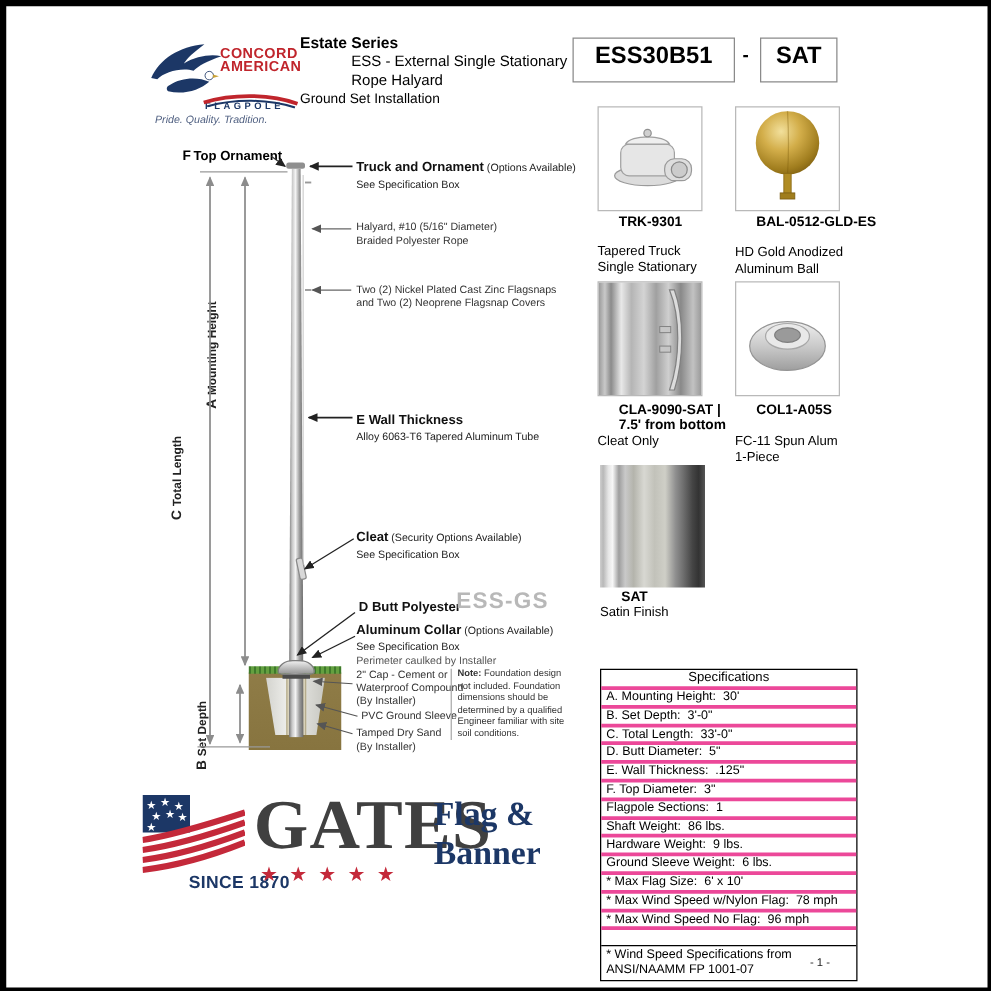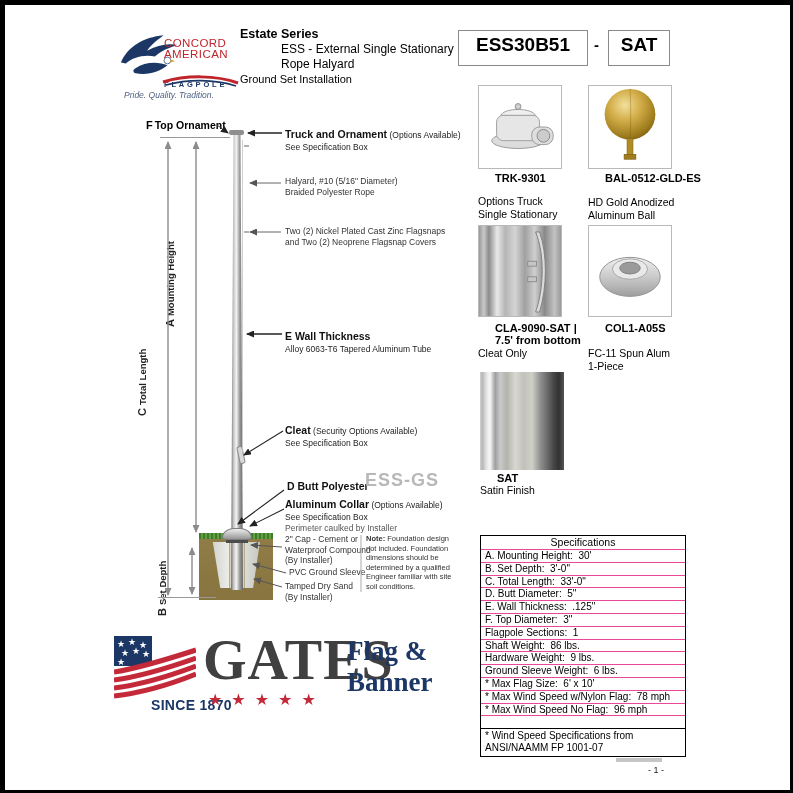--- a/index.html
+++ b/index.html
@@ -5,21 +5,21 @@
   html,body{margin:0;padding:0;background:#e8e8e8;}
   .page{
     position:relative;width:793px;height:793px;background:#fff;overflow:hidden;
     font-family:"Liberation Sans",sans-serif;color:#000;margin:0 auto;
   }
   .page::after{content:"";position:absolute;inset:0;border:3px solid #000;border-top-width:5px;border-left-width:5px;pointer-events:none;}
   .abs{position:absolute;}
 
   
   .brand{left:120px;top:33px;width:130px;height:68px;}
-  .brand-line{font-weight:normal;font-size:11.5px;line-height:11px;color:#c0252c;letter-spacing:.4px;}
+  .brand-line{font-weight:bold;font-size:11.5px;line-height:11px;color:#c0252c;letter-spacing:.4px;margin-left:12px;}
   .brand-line3{font-weight:bold;font-size:7.5px;letter-spacing:2.8px;color:#1c3766;margin-top:20px;}
   .brand-tagline{font-style:italic;font-size:8.5px;color:#4f5f80;white-space:nowrap;}
 
   
   .hdr-series{font-size:12.5px;font-weight:bold;line-height:15px;}
   .hdr-sub{font-size:12px;line-height:15px;margin-left:41px;}
   .hdr-sub2{font-size:11px;line-height:14px;}
   .model-box{border:1.5px solid #8a8a8a;text-align:center;font-weight:bold;font-size:19px;line-height:27px;height:36px;box-sizing:border-box;}
   .model-dash{font-weight:bold;font-size:15px;}
 
@@ -57,21 +57,21 @@
   
   .pimg{border:1px solid #b9b9b9;background:#fff;box-sizing:border-box;}
   .pcode{font-size:11px;font-weight:bold;line-height:12px;width:100px;margin-left:17px;}
   .pdesc{font-size:10.5px;line-height:12.5px;width:104px;}
   .metal-v{background:linear-gradient(90deg,#9a9a9a 0,#c9c9c9 6%,#8b8b8b 12%,#e8e8e8 22%,#b5b5b5 32%,#d4d4d4 44%,#a0a0a0 56%,#cfcfcf 68%,#898989 80%,#c2c2c2 92%,#9a9a9a 100%);}
   .sat-swatch{background:linear-gradient(90deg,#cfcfcf 0%,#b8b8b8 3%,#e6e6e6 8%,#f7f7f7 12%,#9e9e9e 18%,#c9c9c9 24%,#b4b4ac 32%,#d8d8d2 42%,#c2c2ba 52%,#cfcfc7 62%,#8f8f8f 72%,#6b6b6b 80%,#454545 88%,#333 94%,#555 100%);}
 
   
   .spec-table{left:480px;top:535px;width:206px;border:1px solid #000;background:#fff;box-sizing:border-box;z-index:9;}
   .spec-title{height:13px;font-size:10.5px;line-height:13px;text-align:center;}
-  .spec-row{height:11.8px;font-size:10px;line-height:11.6px;padding-left:4px;border-top:1px solid #ec4899;white-space:pre;overflow:hidden;}
+  .spec-row{height:11.8px;font-size:10px;line-height:11.6px;padding-left:4px;border-top:3px solid #ec4899;white-space:pre;overflow:hidden;}
   .spec-foot{border-top:1px solid #000;font-size:10px;line-height:11.5px;padding:1px 2px 3px 4px;}
   .table-shadow{left:616px;top:758px;width:46px;height:4px;background:#c6c6c6;z-index:8;}
 
   
   .gates-name{font-family:"Liberation Serif",serif;font-weight:bold;font-size:56px;line-height:52px;color:#404040;letter-spacing:1px;z-index:9;}
   .gates-stars{color:#c4293a;font-size:16px;letter-spacing:9px;white-space:nowrap;z-index:9;}
   .gates-tag{font-family:"Liberation Serif",serif;font-weight:bold;font-size:27px;line-height:31px;color:#1c3766;z-index:9;}
   .gates-since{font-weight:bold;font-size:14px;color:#1c3766;letter-spacing:.3px;z-index:9;}
   .page-num{font-size:9px;color:#222;z-index:9;}
 </style>
@@ -231,21 +231,21 @@
         </radialGradient>
       </defs>
       <circle cx="42" cy="29" r="26" fill="url(#gb)"></circle>
       <path d="M42,3 C43,20 43,40 42,55" stroke="rgba(120,90,10,.35)" fill="none"></path>
       <rect x="39" y="54" width="6" height="17" fill="#b08c24" stroke="#8a6a14" stroke-width="0.7"></rect>
       <rect x="36" y="70" width="12" height="5" fill="#a07d1c" stroke="#7d5e10" stroke-width="0.7"></rect>
     </svg>
   </div>
   <div class="abs pcode" style="left:478px;top:172px">TRK-9301</div>
   <div class="abs pdesc" style="left:478px;top:195px">
-    <div>Options Truck</div>
+    <div>Tapered Truck</div>
     <div>Single Stationary</div>
   </div>
   <div class="abs pcode" style="left:588px;top:172px">BAL-0512-GLD-ES</div>
   <div class="abs pdesc" style="left:588px;top:196px">
     <div>HD Gold Anodized</div>
     <div>Aluminum Ball</div>
   </div>
 
   <div class="abs pimg metal-v" style="left:478px;top:225px;width:84px;height:92px">
     <svg width="82" height="90" viewBox="0 0 84 92">

